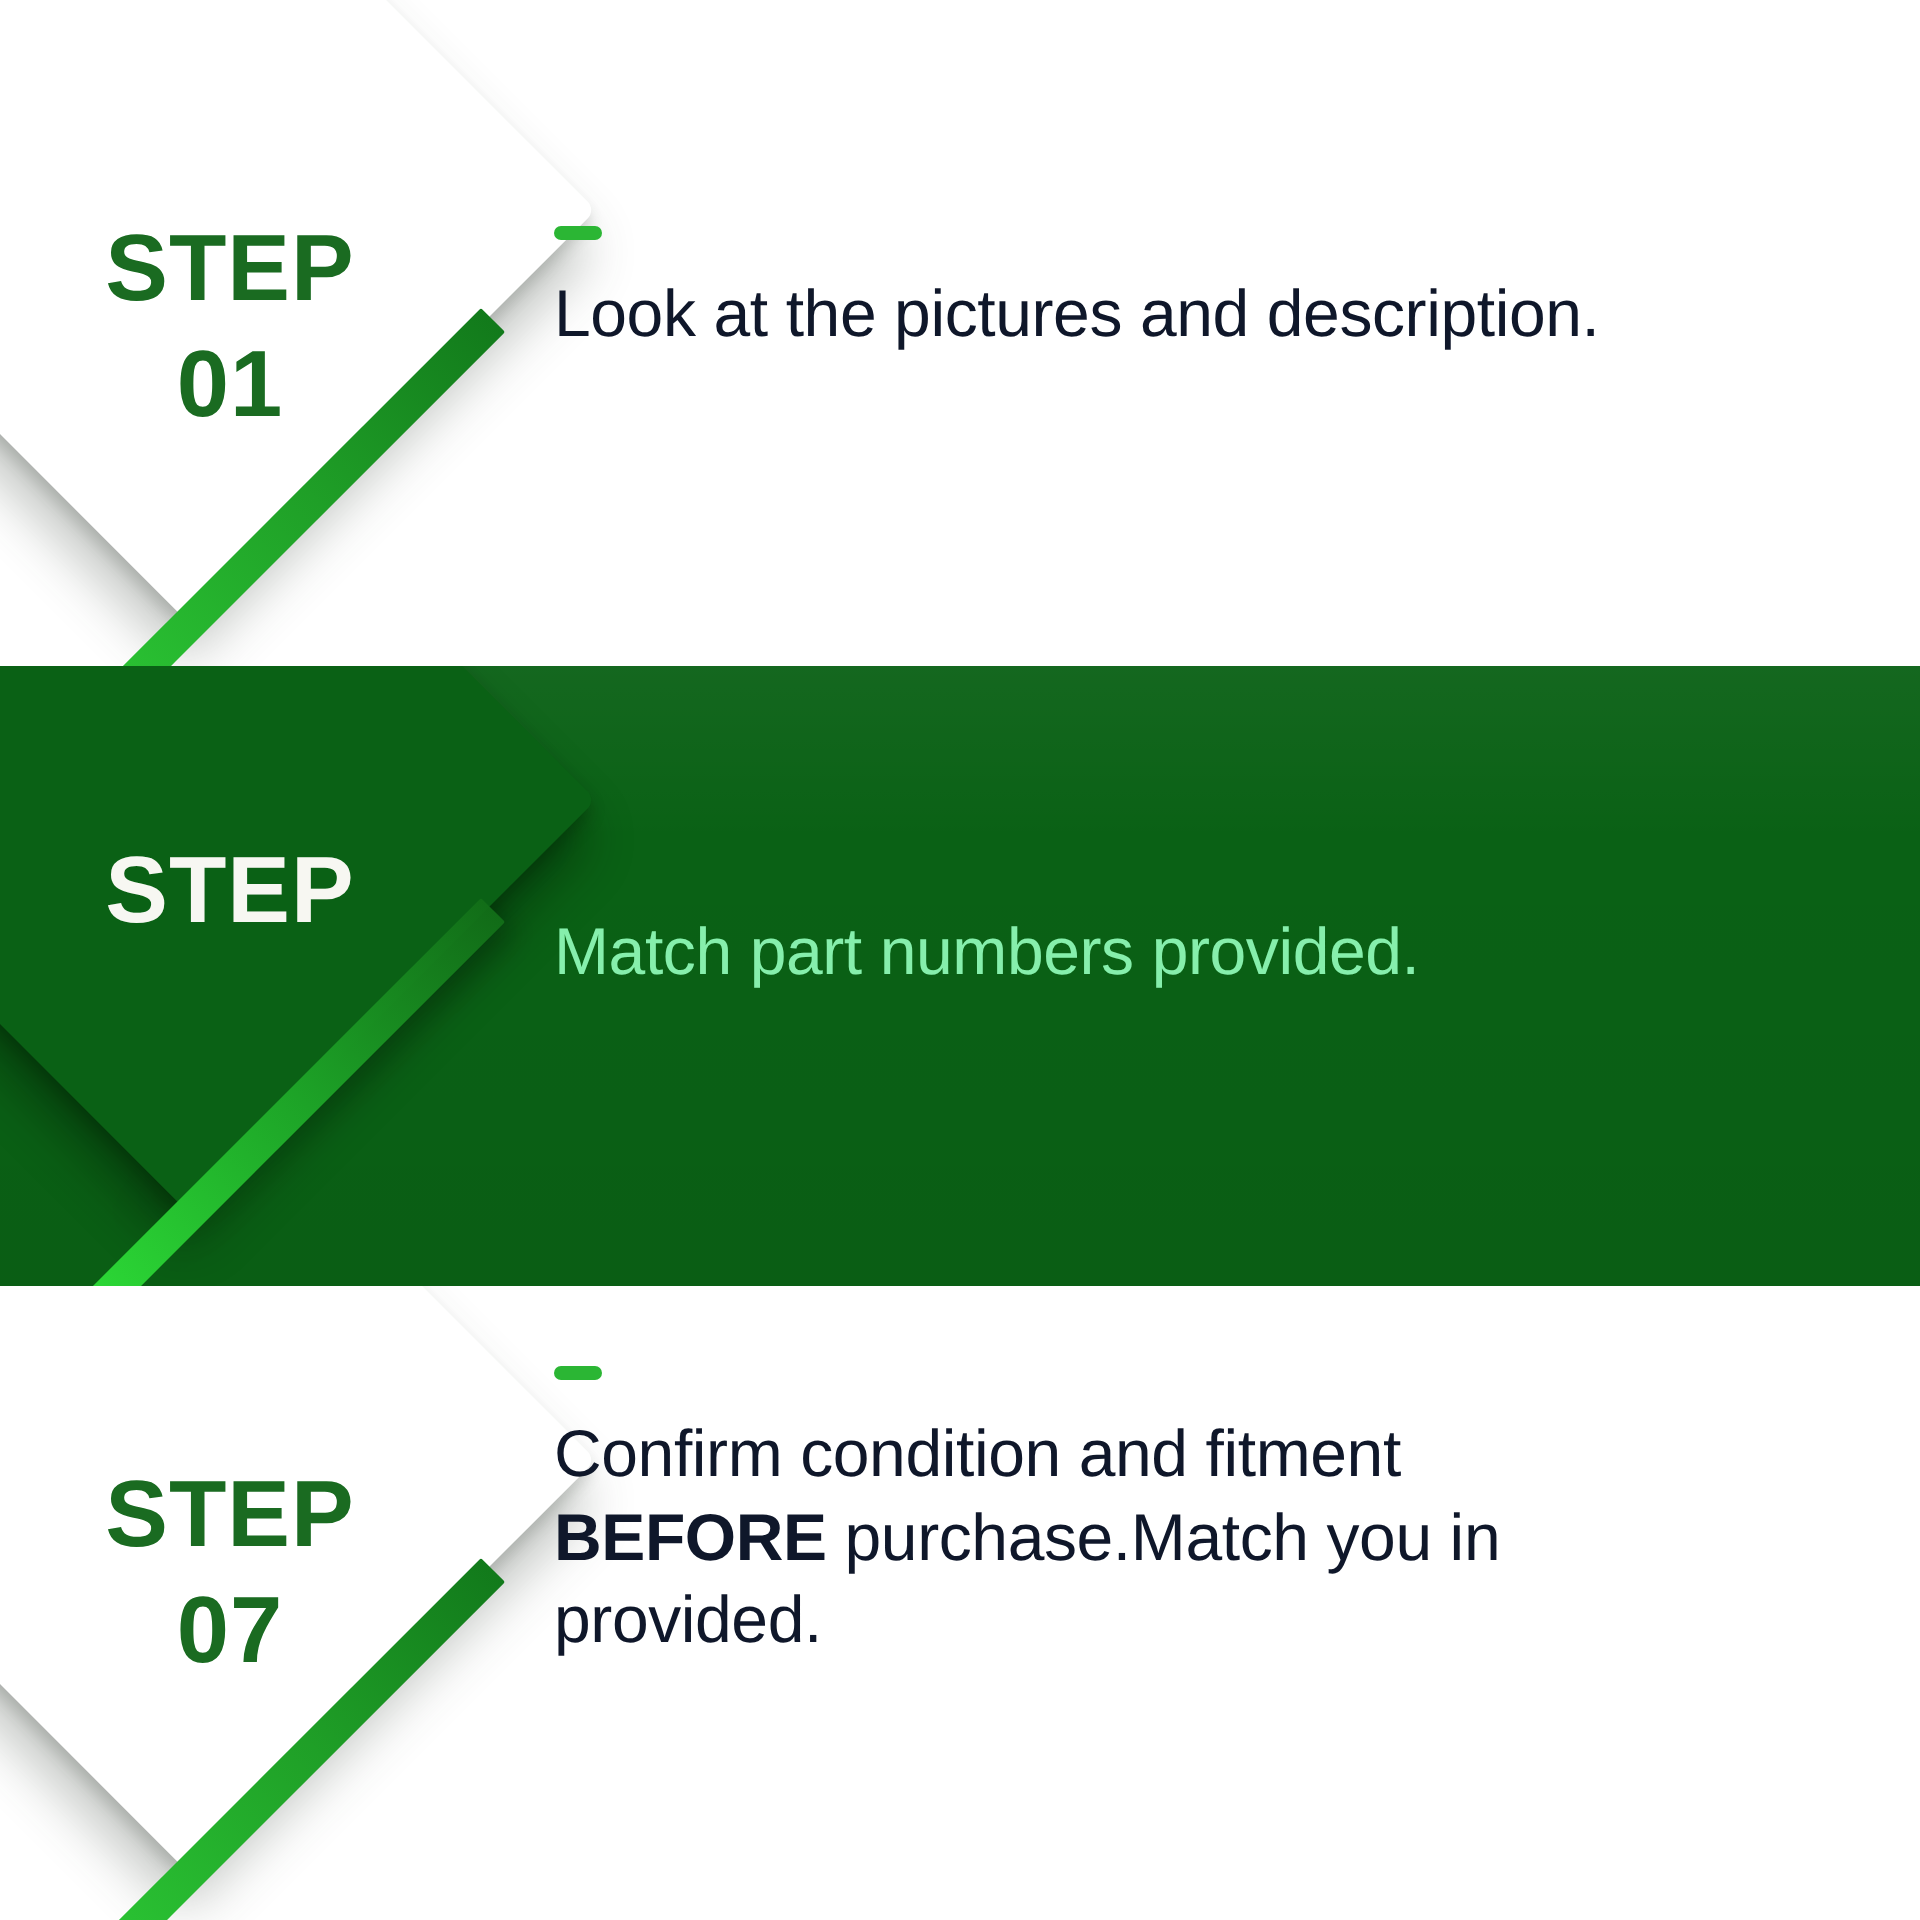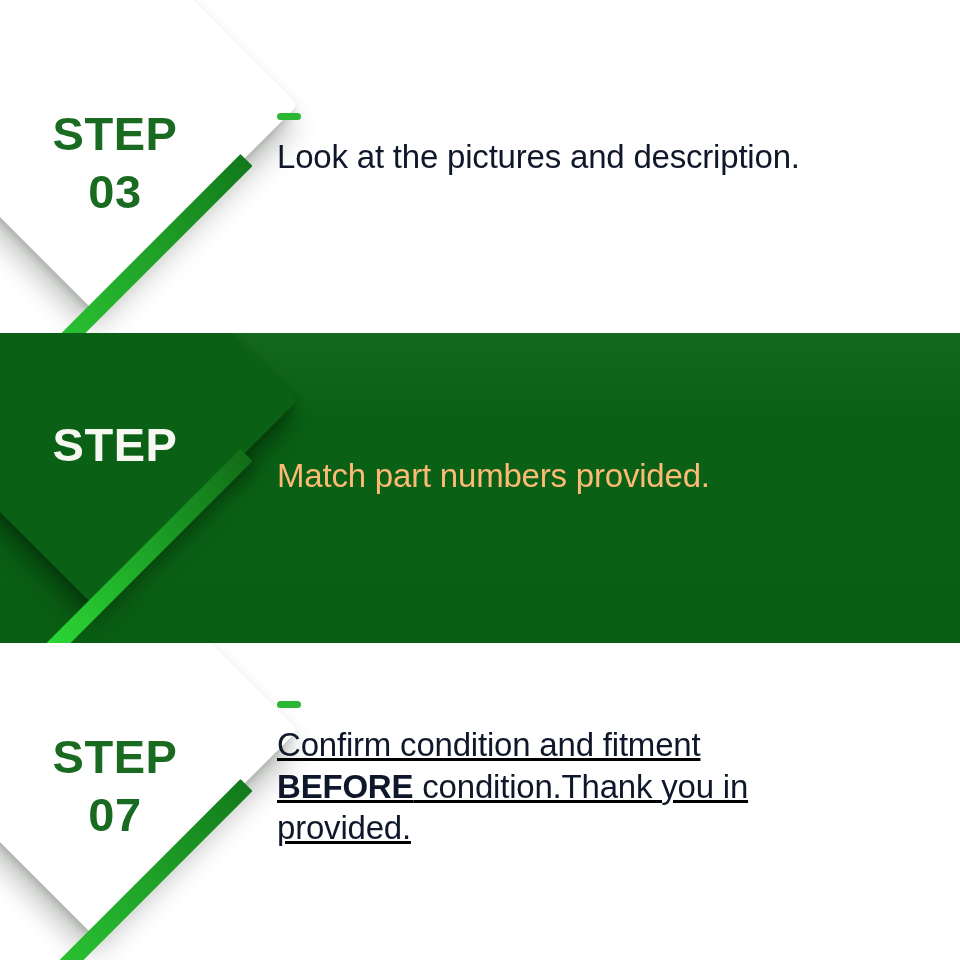--- a/index.html
+++ b/index.html
@@ -142,39 +142,39 @@
     margin-bottom: 16px;
   }
   .copy-text {
     font-size: 33px;
     line-height: 1.26;
     font-weight: 400;
     letter-spacing: -0.2px;
     margin: 0;
   }
   .text-dark  { color: #0f172a; }
-  .text-light { color: #fdba74; }
+  .text-light { color: #86efac; }
   .copy-text b { font-weight: 700; }
 </style>
 </head>
 <body>
 
 <div id="canvas">
 
   <section class="step-band band-light" id="band1">
 
     <div class="diamond-wrap" style="left:-52px; top:-40px;">
       <div class="diamond diamond-light"></div>
     </div>
 
     <div class="stripe stripe-light" style="left:238px; top:160px; height:300px;"></div>
 
     <div class="step-label label-green" style="left:10px; top:110px;">
       <span class="word">STEP</span>
-      <span class="num">03</span>
+      <span class="num">01</span>
     </div>
 
     <div class="copy" style="top:113px;">
       <div class="dash"></div>
       <p class="copy-text text-dark">
         <span>Look at the pictures and description.</span>
       </p>
     </div>
   </section>
 
@@ -205,23 +205,23 @@
       <div class="diamond diamond-light"></div>
     </div>
 
     <div class="stripe stripe-light" style="left:238px; top:142px; height:300px;"></div>
 
     <div class="step-label label-green" style="left:10px; top:90px;">
       <span class="word">STEP</span>
       <span class="num">07</span>
     </div>
 
-    <div class="copy" style="top:58px;text-decoration:underline;">
+    <div class="copy" style="top:40px;">
       <div class="dash"></div>
       <p class="copy-text text-dark">
         <span>Confirm condition and fitment</span><br>
-        <b>BEFORE</b><span> condition.Thank you in</span><br>
+        <b>BEFORE</b><span> purchase.Match you in</span><br>
         <span>provided.</span>
       </p>
     </div>
   </section>
 
 </div>
 
 </body></html>

